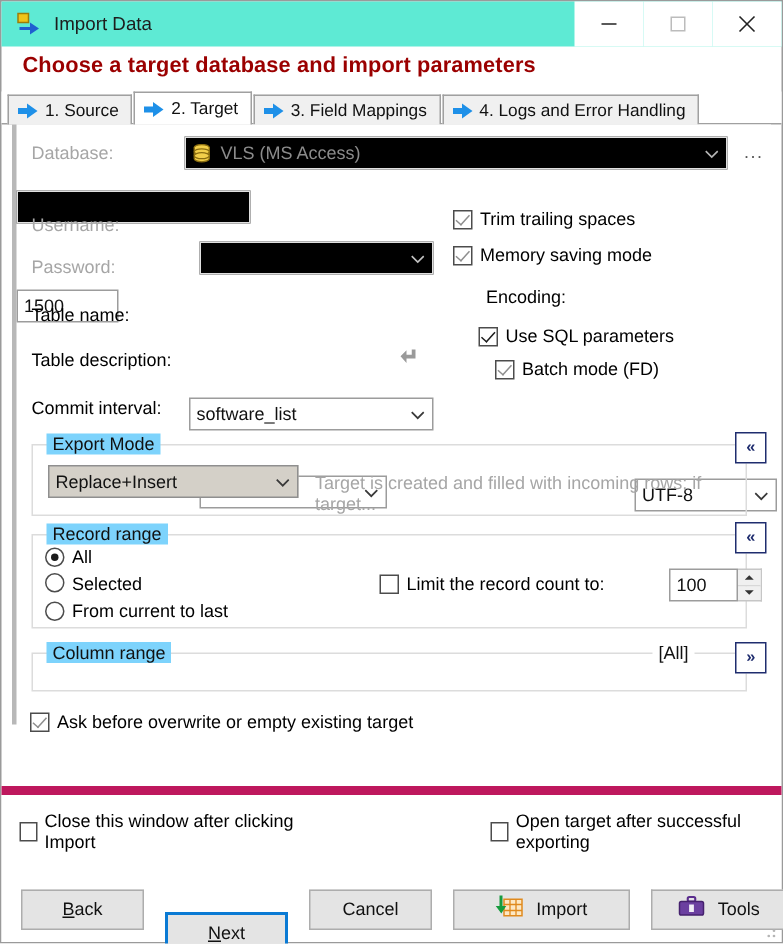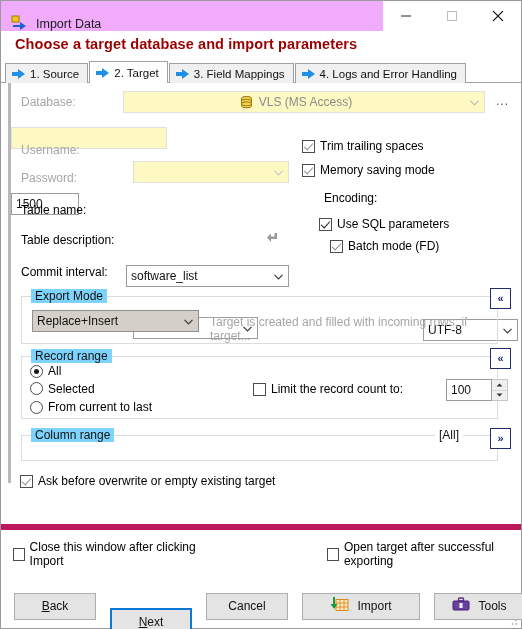--- a/index.html
+++ b/index.html
@@ -9,21 +9,21 @@
     font-family: "Liberation Sans", sans-serif;
     font-size: 12px;
     color: #000;
     background: #ffffff;
     overflow: hidden;
   }
   .window { width:522px; height:629px; position:relative; background:#fff;
             border:1px solid #9a9a9a; }
 
   
-  .titlebar { height:30px; display:flex; align-items:flex-end; background:#f0abfc; }
+  .titlebar { height:30px; display:flex; align-items:center; background:#5eead4; }
   .app-icon { width:18px; height:16px; margin-left:9px; margin-right:8px; position:relative; }
   .win-title { font-size:12.5px; color:#1d1d1d; flex:1; }
   .win-btns { display:flex; height:30px; }
   .win-btn { width:46px; height:30px; display:flex; align-items:center; justify-content:center;
              font-size:12px; color:#222; background:#fff; border:0; }
   .win-btn.dis { color:#b9b9b9; }
   .win-btn svg { display:block; }
 
   
   .heading-area { padding:5px 0 7px 14px; }
@@ -47,21 +47,21 @@
 
   
   .form-body { position:relative; height:400px; border-left:3px solid #b8b8b8;
                margin:0 7px; background:#fff; }
   .row { position:absolute; }
   .lbl { font-size:12px; color:#000000; }
   .lbl.dis { color:#a6a6a6; }
 
   .inp { border:1px solid #c6c6c6; background:#fff; height:22px; font-size:12px;
          color:#111; padding:0 4px; display:flex; align-items:center; }
-  .inp.dis { border-color:#e0e0e0; color:#b0b0b0; background:#fef9c3;justify-content:center; }
+  .inp.dis { border-color:#e0e0e0; color:#b0b0b0; background:#000000; }
   .combo { position:relative; padding-right:20px; }
   .caret { position:absolute; right:6px; top:50%; margin-top:-2px;
            width:8px; height:5px; }
   .caret svg { display:block; }
 
   .ellipsis-btn { font-size:12px; color:#555; letter-spacing:1px; cursor:default; }
 
   
   .cb { width:13px; height:13px; border:1px solid #4c4c4c; background:#fff;
         display:inline-block; position:relative; vertical-align:-2px; }

